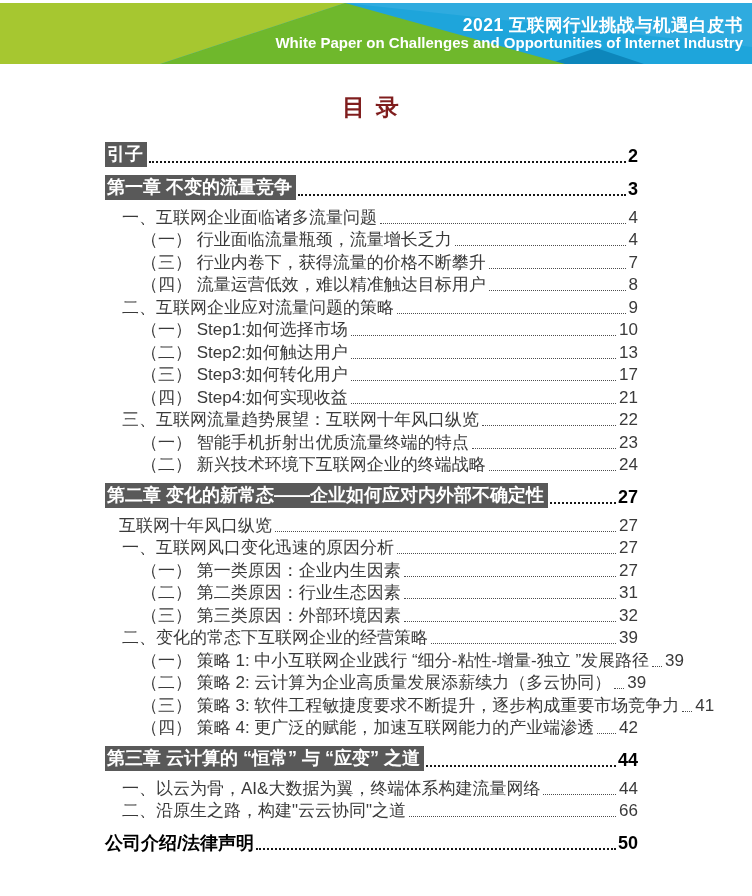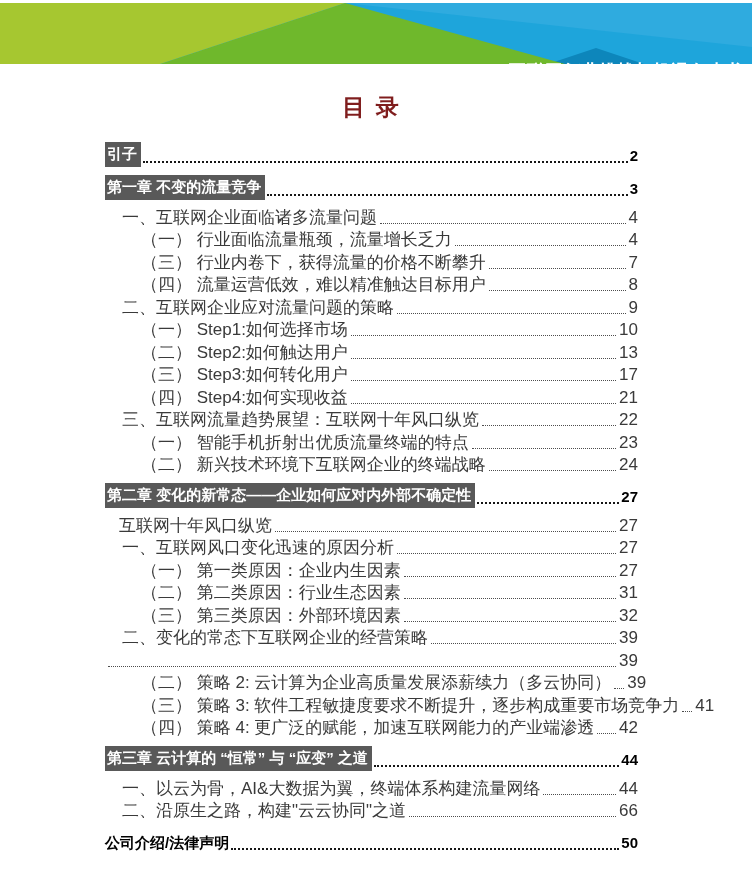--- a/index.html
+++ b/index.html
@@ -10,21 +10,21 @@
     color:#3a3a3a;
   }
 
   
   .header { position:absolute; top:0; left:0; width:752px; height:66px; background:#ffffff; }
   .banner { position:absolute; top:3px; left:0; width:752px; height:61px; }
   .banner svg { display:block; }
   .banner-text {
     position:absolute; top:0; right:9px; width:560px; height:61px;
     display:flex; flex-direction:column; align-items:flex-end; justify-content:center;
-    color:#ffffff; text-align:right; gap:0;margin-top:46px;
+    color:#ffffff; text-align:right; gap:0;
   }
   .title-cn { font-size:17.5px; font-weight:bold; letter-spacing:0.5px; line-height:1.15; }
   .title-en { font-size:15px; font-weight:bold; line-height:1.1; }
 
   
   .toc { position:absolute; top:66px; left:105px; width:533px; }
   .toc-title {
     text-align:center; font-size:23px; font-weight:bold; color:#7f1d1d;
     padding-top:26px; margin-bottom:20px; letter-spacing:2px;
   }
@@ -32,21 +32,21 @@
   .row .lbl { white-space:nowrap; }
   .row .dots { flex:1 1 auto; border-bottom:1.6px dotted #4d4d4d; margin:0 3px 4px 3px; min-width:10px; }
   .row .pg { white-space:nowrap; }
 
   .row.lvl-section  .lbl { margin-left:17px; }
   .row.lvl-plain    .lbl { margin-left:14px; }
   .row.lvl-subsection .lbl { margin-left:36px;margin-top:8px; }
 
   .row.lvl-chapter, .row.lvl-endbold {
     height:24px; line-height:22px; margin:9px 0 5px 0;
-    font-weight:bold; font-size:15px; color:#000;
+    font-weight:bold; font-size:18px; color:#000;
   }
   .row.lvl-chapter .lbl {
     background:#595959; color:#ffffff; padding:1px 4px 2px 2px;
   }
   .row.lvl-chapter .dots, .row.lvl-endbold .dots {
     border-bottom:2.4px dotted #161616; margin:0 2px 4px 2px;
   }
   .row.lvl-chapter .pg, .row.lvl-endbold .pg { font-weight:bold; color:#000; }
 </style>
 </head>
@@ -172,20 +172,21 @@
           <span class="lbl">（三） 第三类原因：外部环境因素</span>
           <span class="dots"></span>
           <span class="pg">32</span>
         </div>
         <div class="row lvl-section">
           <span class="lbl">二、变化的常态下互联网企业的经营策略</span>
           <span class="dots"></span>
           <span class="pg">39</span>
         </div>
         <div class="row lvl-subsection">
+          <span class="lbl">（一） 策略 1: 中小互联网企业践行 “细分-粘性-增量-独立 ”发展路径</span>
           <span class="dots"></span>
           <span class="pg">39</span>
         </div>
         <div class="row lvl-subsection">
           <span class="lbl">（二） 策略 2: 云计算为企业高质量发展添薪续力（多云协同）</span>
           <span class="dots"></span>
           <span class="pg">39</span>
         </div>
         <div class="row lvl-subsection">
           <span class="lbl">（三） 策略 3: 软件工程敏捷度要求不断提升，逐步构成重要市场竞争力</span>

